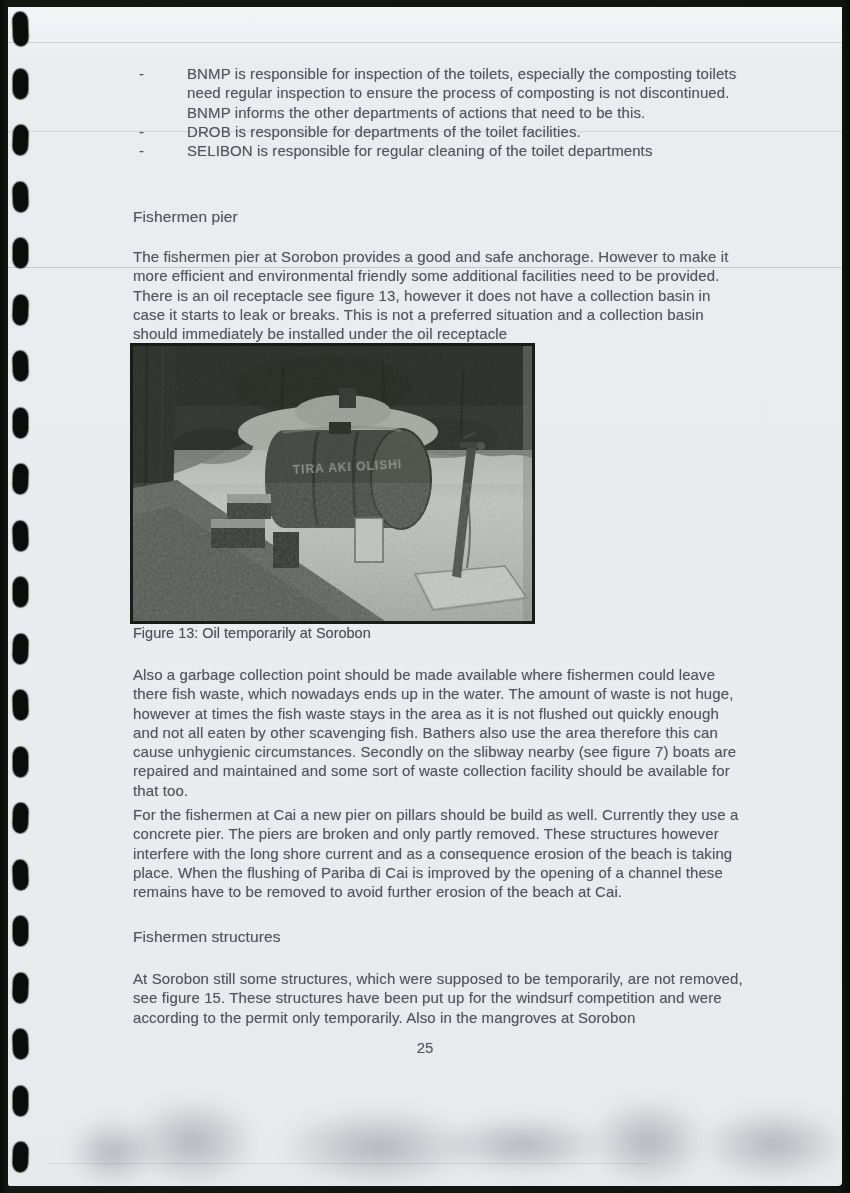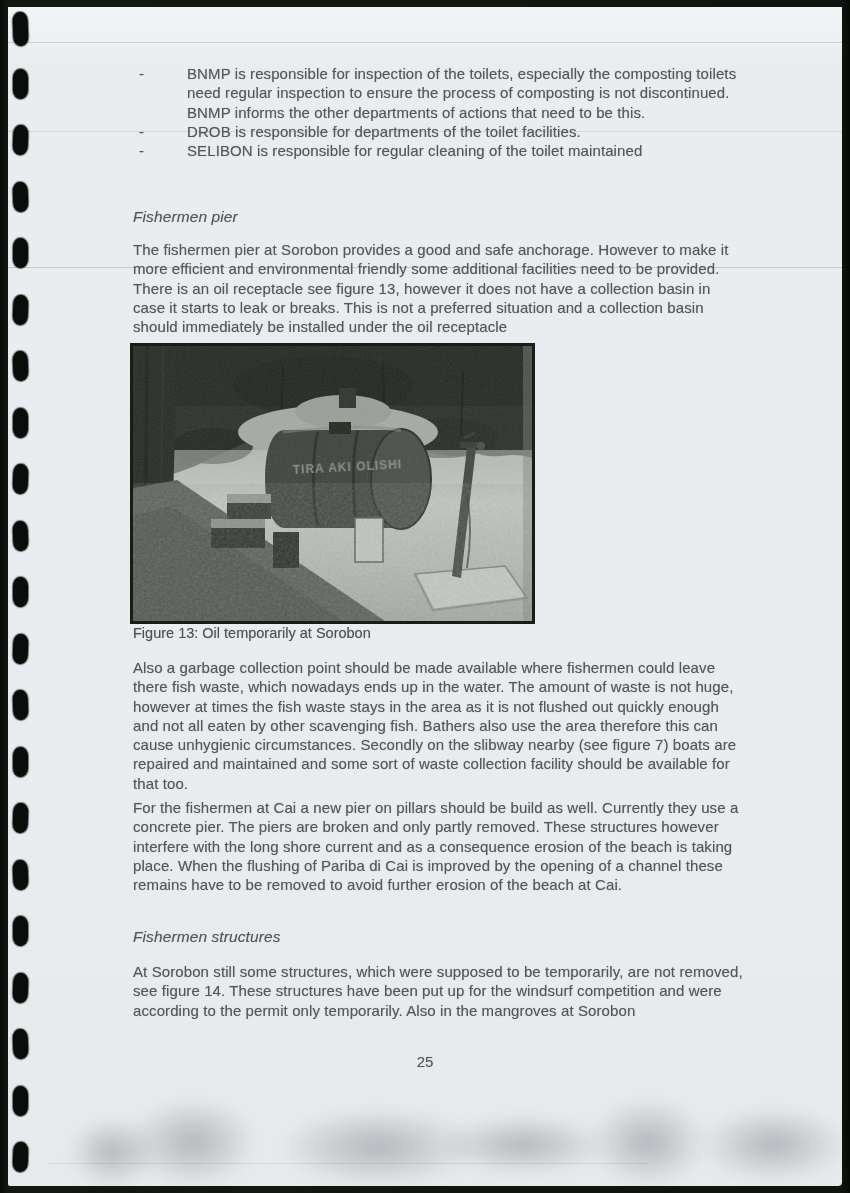--- a/index.html
+++ b/index.html
@@ -19,24 +19,24 @@
   .sl3{top:260px;width:834px;opacity:.45;}
   .sl4{top:1156px;left:40px;width:600px;opacity:.22;}
   
   .tx{position:absolute;color:#54575c;font-size:15px;line-height:19.3px;
     letter-spacing:.1px;text-shadow:0 0 1px rgba(84,87,92,.45);}
   .content-left{left:125px;}
   .bullets{left:125px;width:612px;}
   .bullet-row{display:flex;}
   .bullet-marker{flex:0 0 48px;padding-left:6px;}
   .bullet-text{flex:1;max-width:556px;}
-  .heading{font-style:italic;font-size:15.5px;text-align:right;}
-  .para{width:612px;}
+  .heading{font-size:15.5px;text-align:right;}
+  .para{width:612px;margin-top:7px;}
   .pagenum{position:absolute;left:0;width:834px;text-align:center;top:1032px;
-    color:#565a5e;font-size:15px;text-shadow:0 0 1px rgba(86,90,94,.45);margin-top:14px;}
+    color:#565a5e;font-size:15px;text-shadow:0 0 1px rgba(86,90,94,.45);}
   .figure{position:absolute;left:125px;top:339px;width:399px;}
   .photo{display:block;width:399px;height:275px;background:#b0b4af;
     outline:3px solid #191d18;}
   .caption{position:absolute;left:125px;top:618px;color:#4f5256;font-size:14.5px;
     text-shadow:0 0 1px rgba(79,82,86,.45);}
   
   .smudge{position:absolute;filter:blur(7px);border-radius:50%;
     background:radial-gradient(ellipse at center,rgba(95,100,106,.38) 0,rgba(95,100,106,0) 70%);}
   .sm1{left:120px;top:1090px;width:130px;height:90px;}
   .sm2{left:270px;top:1100px;width:200px;height:80px;}
@@ -60,21 +60,21 @@
       <div class="bullet-row">
         <span class="bullet-marker">-</span>
         <span class="bullet-text">BNMP is responsible for inspection of the toilets, especially the composting toilets need regular inspection to ensure the process of composting is not discontinued. BNMP informs the other departments of actions that need to be this.</span>
       </div>
       <div class="bullet-row">
         <span class="bullet-marker">-</span>
         <span class="bullet-text">DROB is responsible for departments of the toilet facilities.</span>
       </div>
       <div class="bullet-row">
         <span class="bullet-marker">-</span>
-        <span class="bullet-text">SELIBON is responsible for regular cleaning of the toilet maintained</span>
+        <span class="bullet-text">SELIBON is responsible for regular cleaning of the toilet departments</span>
       </div>
     </div>
 
     <div class="tx content-left heading" style="top:200px;">Fishermen pier</div>
     <div class="tx content-left para" style="top:233px;">The fishermen pier at Sorobon provides a good and safe anchorage. However to make it more efficient and environmental friendly some additional facilities need to be provided. There is an oil receptacle see figure 13, however it does not have a collection basin in case it starts to leak or breaks. This is not a preferred situation and a collection basin should immediately be installed under the oil receptacle</div>
 
     <div class="figure">
       <svg class="photo" viewBox="0 0 399 275" xmlns="http://www.w3.org/2000/svg">
         <defs>
           <filter id="grain">
@@ -148,21 +148,21 @@
         <rect x="0" y="150" width="399" height="125" filter="url(#gravel)" opacity="0.22"></rect>
         <rect x="0" y="0" width="399" height="275" filter="url(#grain)" opacity="0.16"></rect>
       </svg>
     </div>
     <div class="caption">Figure 13: Oil temporarily at Sorobon</div>
 
     <div class="tx content-left para" style="top:651px;">Also a garbage collection point should be made available where fishermen could leave there fish waste, which nowadays ends up in the water. The amount of waste is not huge, however at times the fish waste stays in the area as it is not flushed out quickly enough and not all eaten by other scavenging fish. Bathers also use the area therefore this can cause unhygienic circumstances. Secondly on the slibway nearby (see figure 7) boats are repaired and maintained and some sort of waste collection facility should be available for that too.</div>
     <div class="tx content-left para" style="top:791px;">For the fishermen at Cai a new pier on pillars should be build as well. Currently they use a concrete pier. The piers are broken and only partly removed. These structures however interfere with the long shore current and as a consequence erosion of the beach is taking place. When the flushing of Pariba di Cai is improved by the opening of a channel these remains have to be removed to avoid further erosion of the beach at Cai.</div>
 
     <div class="tx content-left heading" style="top:920px;">Fishermen structures</div>
-    <div class="tx content-left para" style="top:955px;">At Sorobon still some structures, which were supposed to be temporarily, are not removed, see figure 14. These structures have been put up for the windsurf competition and were according to the permit only temporarily. Also in the mangroves at Sorobon</div>
+    <div class="tx content-left para" style="top:955px;">At Sorobon still some structures, which were supposed to be temporarily, are not removed, see figure 15. These structures have been put up for the windsurf competition and were according to the permit only temporarily. Also in the mangroves at Sorobon</div>
 
     <div class="pagenum">25</div>
 
     <div class="smudge sm1"></div>
     <div class="smudge sm2"></div>
     <div class="smudge sm3"></div>
     <div class="smudge sm4"></div>
     <div class="smudge sm5"></div>
     <div class="smudge sm6"></div>
   </div>

